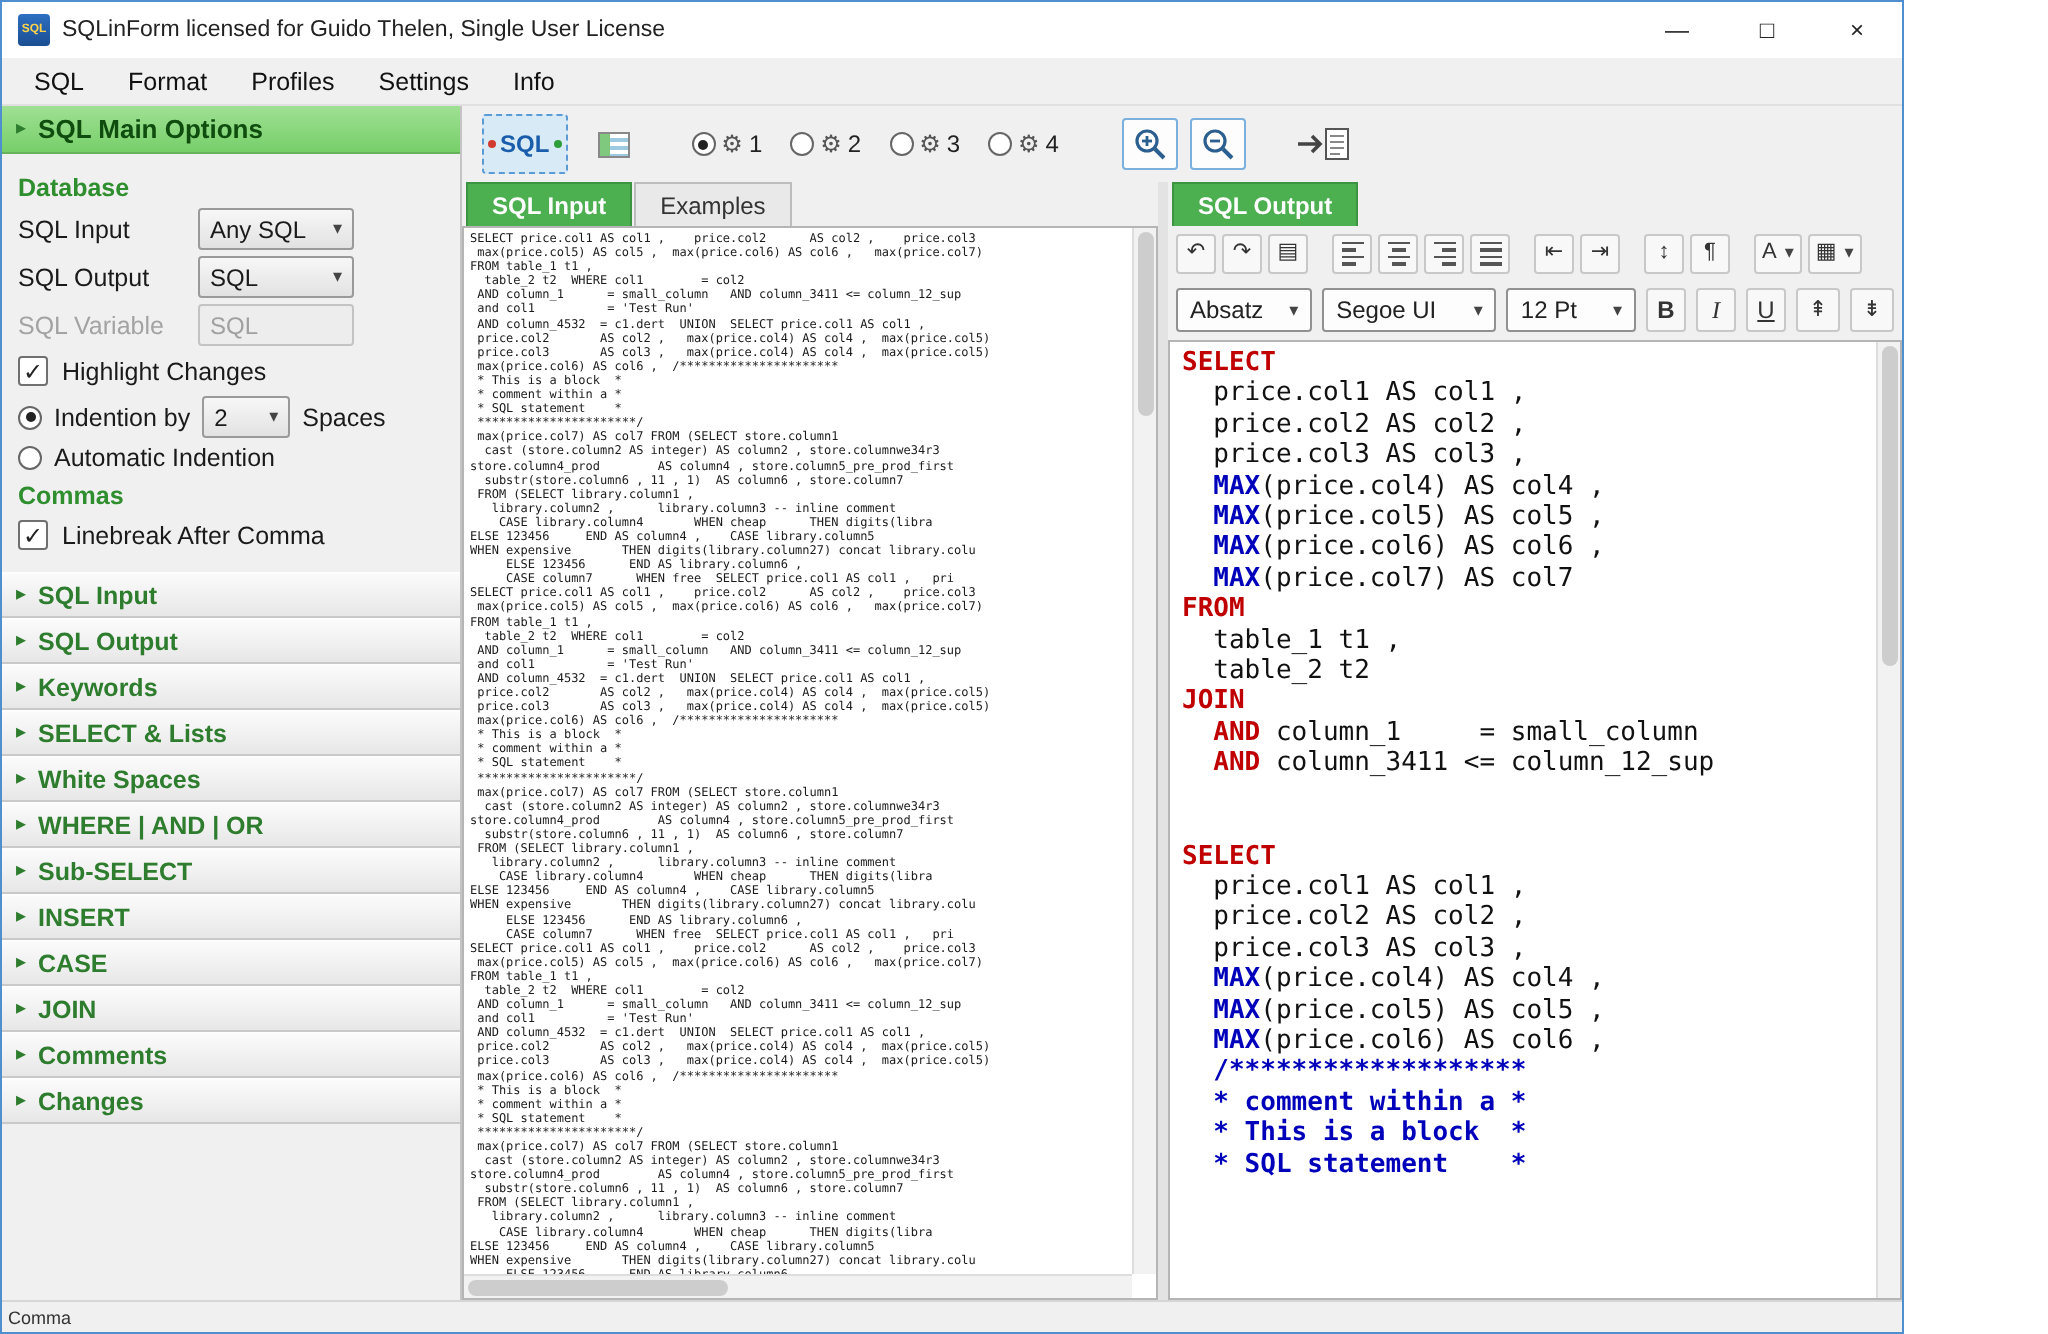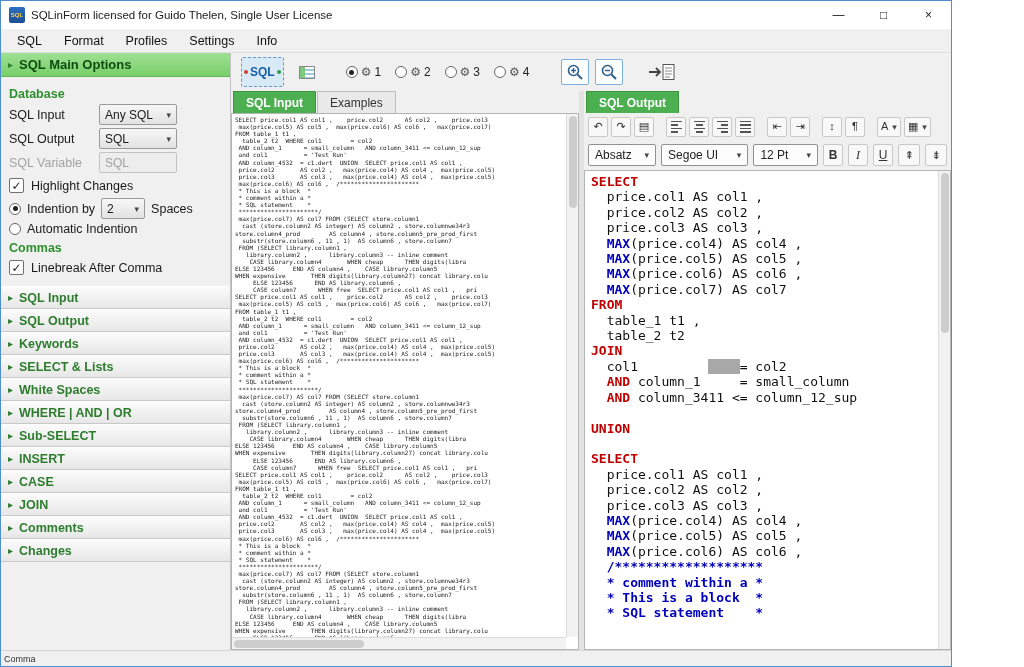--- a/index.html
+++ b/index.html
@@ -502,25 +502,23 @@
                 <div class="oline"><span class="t">  price.col2 AS col2 ,</span></div>
                 <div class="oline"><span class="t">  price.col3 AS col3 ,</span></div>
                 <div class="oline"><span class="t">  </span><span class="fn">MAX</span><span class="t">(price.col4) AS col4 ,</span></div>
                 <div class="oline"><span class="t">  </span><span class="fn">MAX</span><span class="t">(price.col5) AS col5 ,</span></div>
                 <div class="oline"><span class="t">  </span><span class="fn">MAX</span><span class="t">(price.col6) AS col6 ,</span></div>
                 <div class="oline"><span class="t">  </span><span class="fn">MAX</span><span class="t">(price.col7) AS col7</span></div>
                 <div class="oline"><span class="kw">FROM</span></div>
                 <div class="oline"><span class="t">  table_1 t1 ,</span></div>
                 <div class="oline"><span class="t">  table_2 t2</span></div>
                 <div class="oline"><span class="kw">JOIN</span></div>
-                <div class="oline"><span class="t">  col1         </span><span class="hl">    </span><span class="t">= col2</span></div>
                 <div class="oline"><span class="t">  </span><span class="kw">AND</span><span class="t"> column_1     = small_column</span></div>
                 <div class="oline"><span class="t">  </span><span class="kw">AND</span><span class="t"> column_3411 &lt;= column_12_sup</span></div>
                 <div class="oline">&nbsp;</div>
-                <div class="oline"><span class="kw">UNION</span></div>
                 <div class="oline">&nbsp;</div>
                 <div class="oline"><span class="kw">SELECT</span></div>
                 <div class="oline"><span class="t">  price.col1 AS col1 ,</span></div>
                 <div class="oline"><span class="t">  price.col2 AS col2 ,</span></div>
                 <div class="oline"><span class="t">  price.col3 AS col3 ,</span></div>
                 <div class="oline"><span class="t">  </span><span class="fn">MAX</span><span class="t">(price.col4) AS col4 ,</span></div>
                 <div class="oline"><span class="t">  </span><span class="fn">MAX</span><span class="t">(price.col5) AS col5 ,</span></div>
                 <div class="oline"><span class="t">  </span><span class="fn">MAX</span><span class="t">(price.col6) AS col6 ,</span></div>
                 <div class="oline"><span class="cm">  /*******************</span></div>
                 <div class="oline"><span class="cm">  * comment within a *</span></div>

